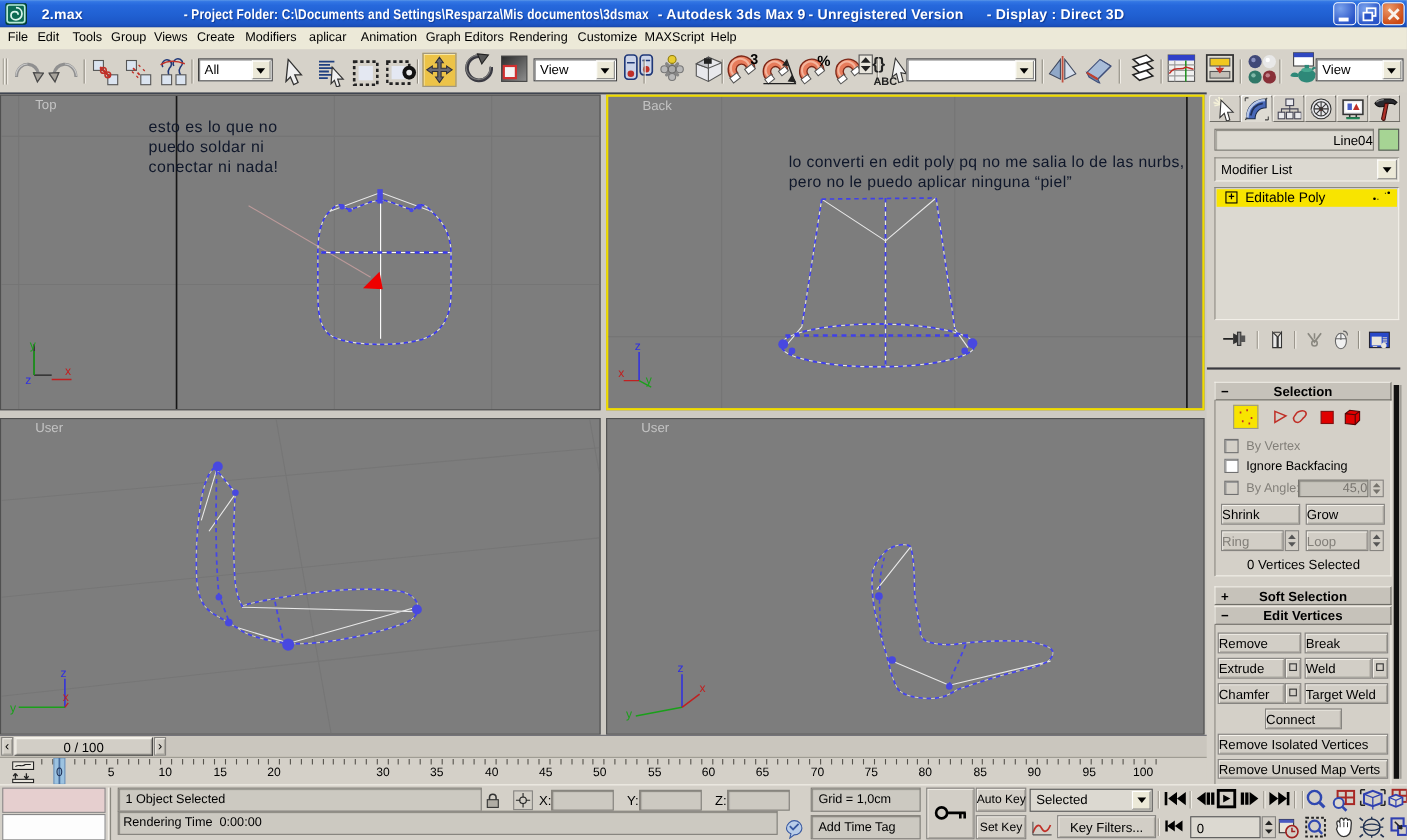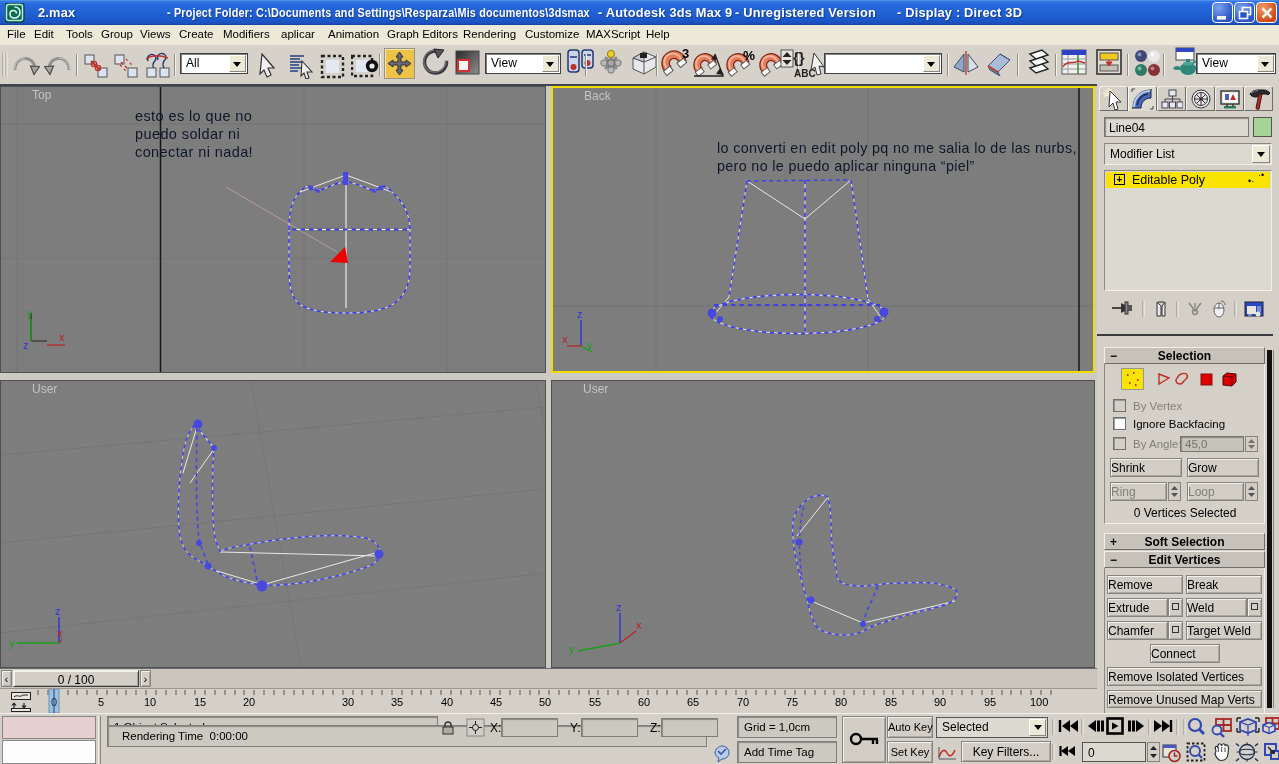--- a/index.html
+++ b/index.html
@@ -45,21 +45,21 @@
 #panel svg { position:absolute; }
 .tab { position:absolute; top:0; width:29px; height:25px; background:#d4d0c8; border:1px solid; border-color:#f4f1ea #6e6c66 #6e6c66 #f4f1ea; border-radius:3px 3px 0 0; }
 .rhead { position:absolute; left:7px; width:161px; height:17px; background:#c6c2ba; border:1px solid; border-color:#f2efe8 #6e6c66 #6e6c66 #f2efe8; text-align:center; font-weight:bold; font-size:12px; padding-top:1px; }
 .rhead .pm { position:absolute; left:5px; top:1px; font-weight:bold; }
 .rbody { position:absolute; left:7px; width:161px; border:1px solid; border-color:#8a8880 #f2efe8 #f2efe8 #8a8880; border-top:none; }
 .btn { position:absolute; background:#d2cec6; border:1px solid #868480; box-shadow:inset 1px 1px 0 #f4f1ea, inset -1px -1px 0 #aaa79f; font-size:11.5px; padding-top:2px; color:#000; }
 .gray { color:#827f79; }
 .chk { position:absolute; width:13px; height:13px; background:#fff; border:1px solid #707070; box-shadow:inset 1px 1px 0 #999; }
 .chk.dis { background:#d4d0c8; }
 .spin { position:absolute; width:13px; background:#d2cec6; border:1px solid #868480; }
-.pfield { position:absolute; background:#c6c3bb; border:1px solid #77756f; box-shadow:inset 1px 1px 1px #8a8880; font-size:11.5px; padding:1px 0 0 4px; }
+.pfield { position:absolute; background:#c6c3bb; border:1px solid #77756f; box-shadow:inset 1px 1px 1px #8a8880; font-size:11.5px; padding:1px 0 0 4px;text-align:right; }
 .plabel { position:absolute; font-size:11.5px; }
 
 
 #timeslider { position:absolute; left:0; top:668px; width:1097px; height:20px; background:#cac6be; border-top:1px solid #6a6a72; }
 #trackbar { position:absolute; left:0; top:688px; width:1097px; height:25px; background:#d4d0c8; border-top:1px solid #9a968e; font-size:11px; }
 #statusbar { position:absolute; left:0; top:713px; width:1279px; height:51px; background:#d4d0c8; border-top:1px solid #f4f1ea; }
 #statusbar svg { position:absolute; }
 .sfield { position:absolute; background:#ccc9c1; border:1px solid #807e78; box-shadow:inset 1px 1px 1px #8a8880; font-size:11.5px; }
 .sbtn { position:absolute; background:#d2cec6; border:1px solid #868480; box-shadow:inset 1px 1px 0 #f4f1ea, inset -1px -1px 0 #aaa79f; text-align:center; font-size:11.5px; }
 </style>
@@ -668,21 +668,21 @@
     <div class="abs" style="left:1030px;top:7px">100</div>
   </div>
 
   <div id="statusbar">
 
     <div class="abs" style="left:2px;top:2px;width:94px;height:23px;background:#e6cfcf;border:1px solid #888"></div>
     <div class="abs" style="left:2px;top:26px;width:94px;height:24px;background:#fdfdfd;border:1px solid #888"></div>
     <div class="abs" style="left:98px;top:2px;width:3px;height:48px;border-left:1px solid #f4f1ea;border-right:1px solid #8a8880"></div>
 
     <div class="sfield" style="left:107px;top:2px;width:331px;height:22px;padding:4px 0 0 6px">1 Object Selected</div>
-    <div class="sfield" style="left:107px;top:11px;width:600px;height:22px;padding:4px 0 0 14px">Rendering Time&nbsp;&nbsp;0:00:00</div>
+    <div class="sfield" style="left:107px;top:23px;width:600px;height:22px;padding:4px 0 0 4px">Rendering Time&nbsp;&nbsp;0:00:00</div>
 
     <svg style="left:441px;top:6px" width="16" height="16">
       <rect x="2" y="7" width="10" height="7" fill="#b0aca4" stroke="#333"></rect>
       <path d="M4 7 V5 a3 3 0 0 1 6 0 V7" fill="none" stroke="#333" stroke-width="1.4"></path>
     </svg>
     <svg style="left:466px;top:4px" width="20" height="20">
       <rect x="1" y="1" width="17" height="17" fill="#d2cec6" stroke="#868480"></rect>
       <circle cx="9.5" cy="9.5" r="3" fill="none" stroke="#222"></circle>
       <path d="M9.5 3 v4 M9.5 12 v4 M3 9.5 h4 M12 9.5 h4" stroke="#222"></path>
     </svg>

